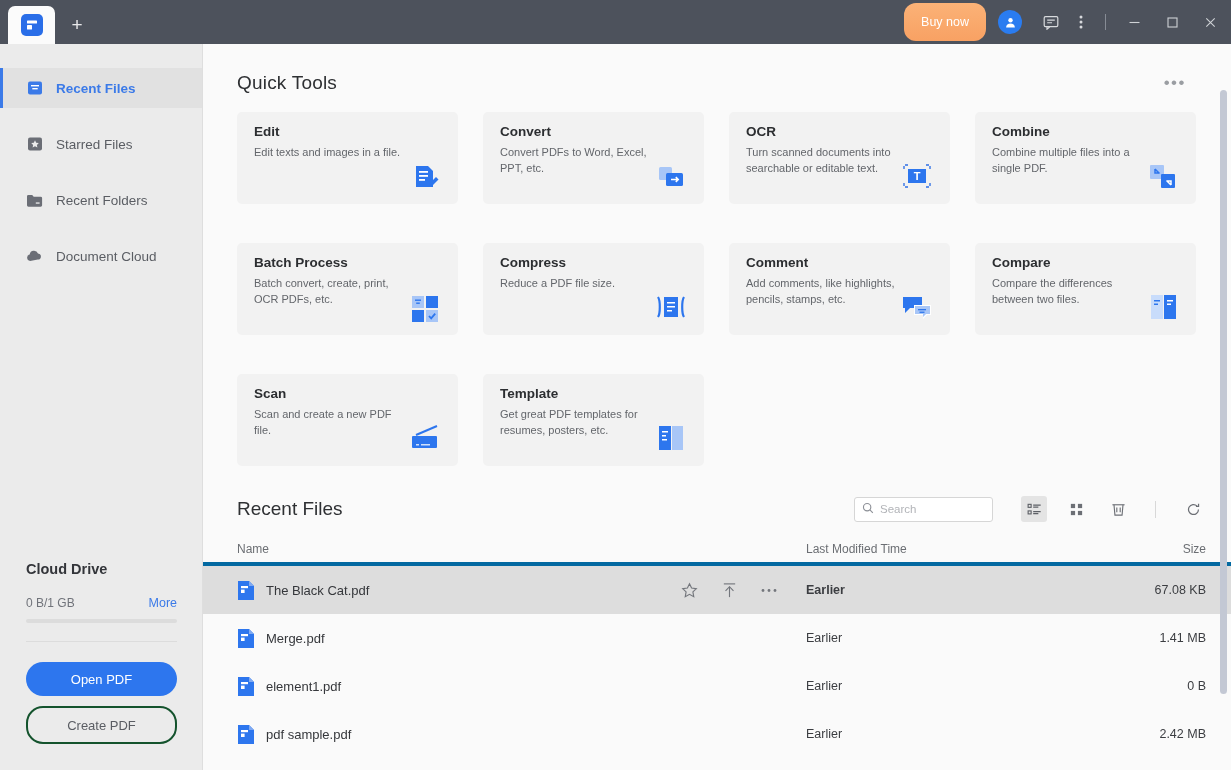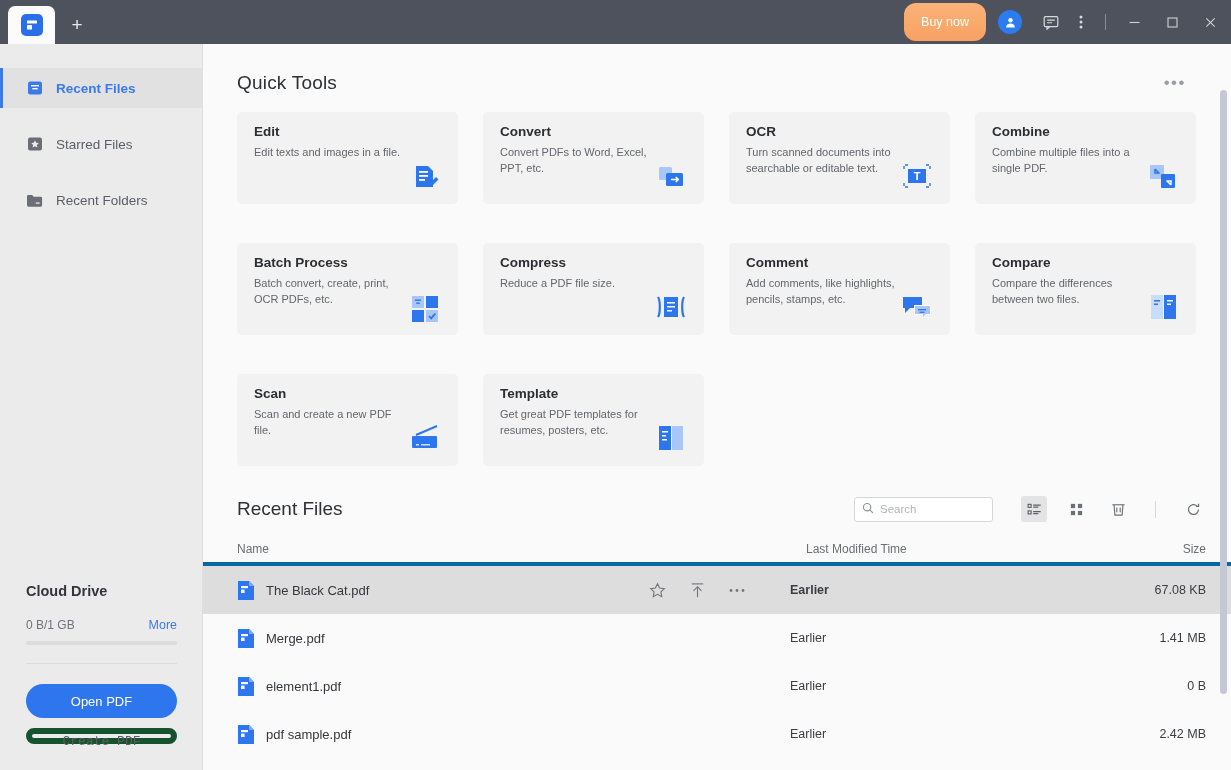--- a/index.html
+++ b/index.html
@@ -93,24 +93,24 @@
   .cloud-more { font-size: 12.5px; color: #3b7ae8; cursor: pointer; }
   .cloud-bar { height: 4px; border-radius: 2px; background: #dcdcdc; margin-bottom: 18px; }
   .cloud-hr { height: 1px; background: #dcdcdc; margin-bottom: 20px; }
   .btn-primary {
     display: block; width: 100%; height: 34px;
     background: #2d76ee; color: #fff; border: none;
     border-radius: 17px; font-size: 13px; cursor: pointer;
     margin-bottom: 10px; font-family: inherit;
   }
   .btn-secondary {
-    display: block; width: 100%; height: 16px;
+    display: block; width: 100%; height: 38px;
     background: transparent; color: #5a5d63;
-    border: 6px solid #14532d; border-radius: 17px;
-    font-size: 13px; cursor: pointer; font-family: Liberation Mono, monospace;
+    border: 2px solid #14532d; border-radius: 17px;
+    font-size: 13px; cursor: pointer; font-family: Liberation Sans, sans-serif;
   }
 
   
   .main {
     position: absolute; top: 44px; left: 203px;
     width: 1028px; height: 726px;
     background: #fafafa; overflow: hidden;
   }
   .sec-head {
     display: flex; align-items: center;
@@ -164,21 +164,21 @@
     font-size: 12px; color: #6b6e73;
     border-bottom: 4px solid #0369a1;
   }
   .col-name { flex: 1; }
   .col-time { width: 300px; }
   .col-size { width: 100px; text-align: right; }
 
   .frow {
     display: flex; align-items: center;
     padding: 0 25px 0 34px; height: 48px;
-    font-size: 13px; color: #35373b; cursor: pointer; gap: 16px;
+    font-size: 13px; color: #35373b; cursor: pointer;
   }
   .frow.sel { background: #dddddd; }
   .frow.sel .ftime { font-weight: bold; }
   .fname-wrap { flex: 1; display: flex; align-items: center; gap: 11px; }
   .pdf-ico { width: 18px; height: 21px; flex-shrink: 0; }
   .row-actions { display: flex; align-items: center; gap: 22px; margin-right: 28px; color: #73767c; }
   .ra { cursor: pointer; display: flex; align-items: center; justify-content: center; width: 18px; height: 18px; }
   .ftime { width: 300px; font-size: 12.5px; color: #3b3d41; }
   .fsize { width: 100px; text-align: right; font-size: 12.5px; color: #3b3d41; }
 
@@ -273,20 +273,28 @@
     <div class="nav-item">
       <span class="nav-ico">
         <svg width="17" height="15" viewBox="0 0 17 15">
             <path d="M1 3.3a1.4 1.4 0 011.4-1.4h3.8l1.5 1.8h7a1.4 1.4 0 011.4 1.4v7.2a1.4 1.4 0 01-1.4 1.4H2.4A1.4 1.4 0 011 12.3z" fill="#6b6e76"></path>
             <rect x="9.8" y="9.4" width="3.8" height="1.3" fill="#ebebeb"></rect>
           </svg>
       </span>
       <span>Recent Folders</span>
     </div>
 
+    <div class="nav-item">
+      <span class="nav-ico">
+        <svg width="18" height="14" viewBox="0 0 18 14">
+            <path d="M4.4 12.2a3.5 3.5 0 01-.5-6.9 4.6 4.6 0 018.8-1 3.2 3.2 0 013.1 3.2 3.3 3.3 0 01-3.3 3.3z" fill="#6b6e76"></path>
+          </svg>
+      </span>
+      <span>Document Cloud</span>
+    </div>
 
   </div>
 
   <div class="cloud-block">
     <div class="cloud-title">Cloud Drive</div>
     <div class="cloud-row">
       <span class="cloud-usage">0 B/1 GB</span>
       <span class="cloud-more">More</span>
     </div>
     <div class="cloud-bar"></div>

